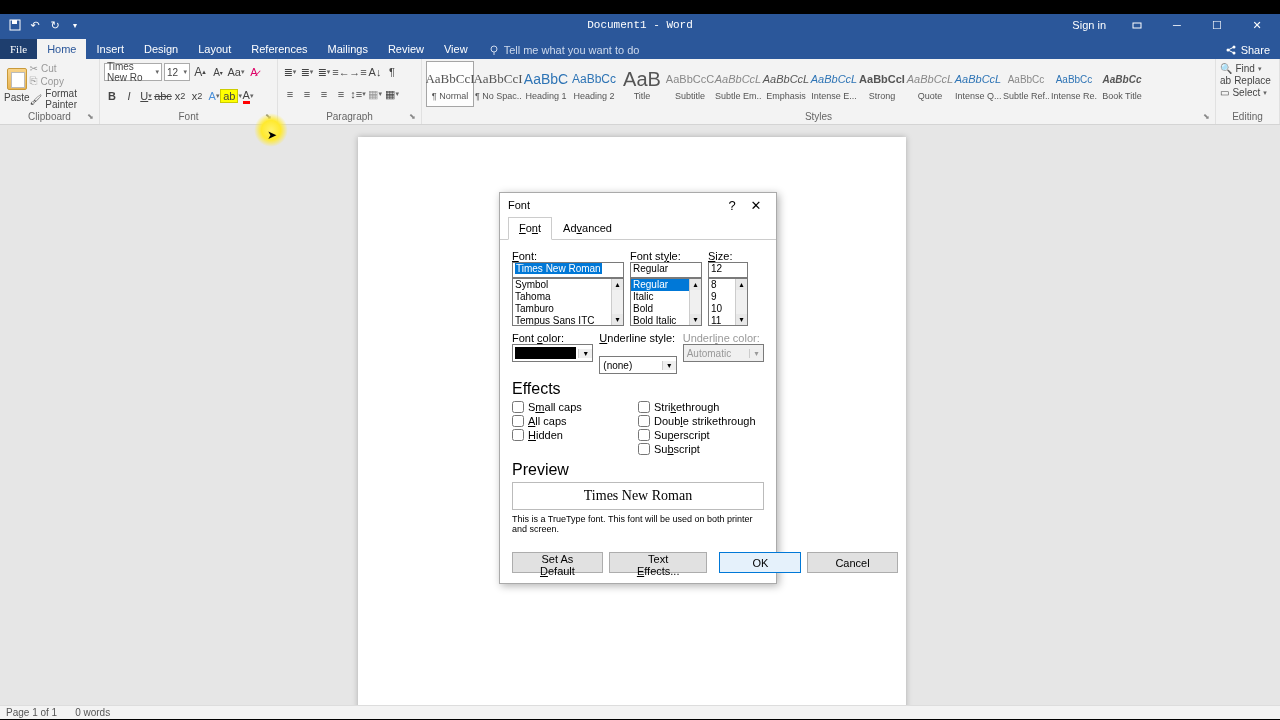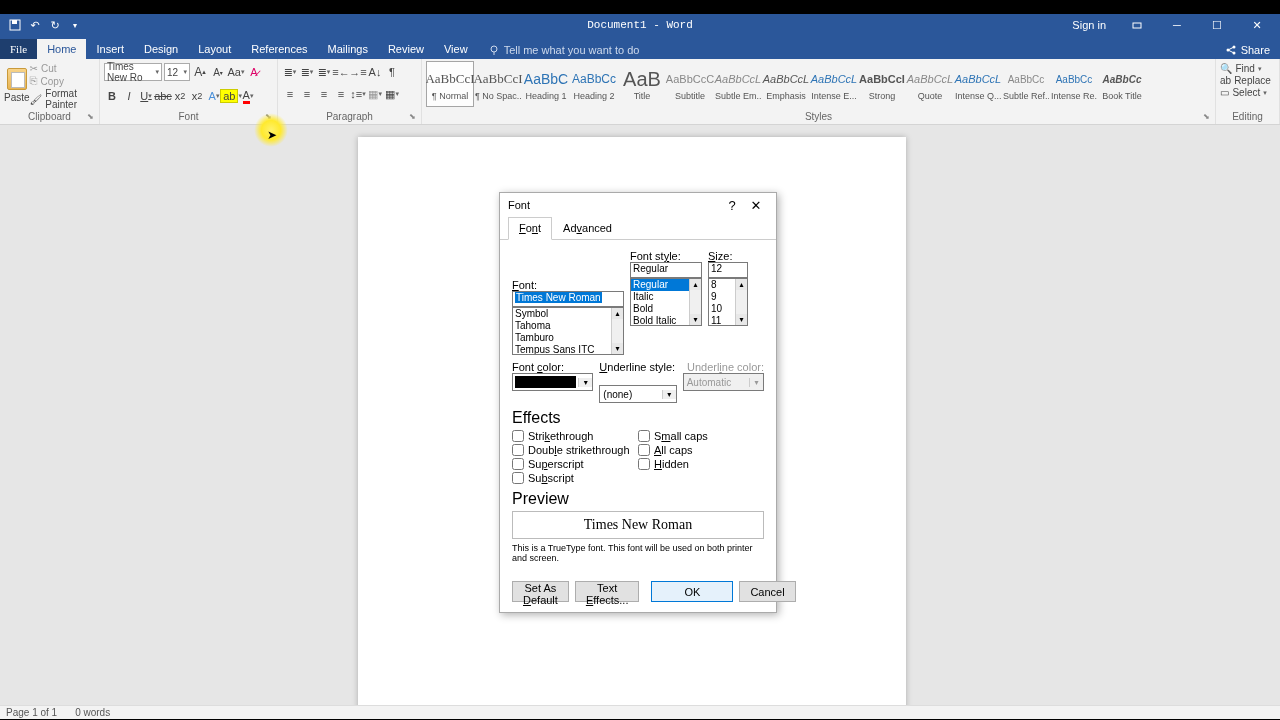--- a/index.html
+++ b/index.html
@@ -94,21 +94,21 @@
 .color-combo .sw { flex: 1; margin: 2px; background: #000; height: 12px; }
 .section-label { font-size: 16px; margin: 6px 0 3px 0; }
 .effects { display: flex; }
 .effects-col { flex: 1; display: flex; flex-direction: column; gap: 2px; }
 .chk { display: flex; align-items: center; gap: 4px; font-size: 11px; }
 .chk input { width: 12px; height: 12px; }
 .preview-box { border: 1px solid #bbb; height: 28px; display: flex; align-items: center; justify-content: center; font-family: "Times New Roman", serif; font-size: 14px; margin-top: 2px; }
 .preview-note { font-size: 9px; margin-top: 4px; }
 .dlg-buttons { display: flex; gap: 6px; padding: 8px 12px 10px 12px; align-items: center; }
 .dlg-buttons .sp { flex: 1; }
-.btn { border: 1px solid #adadad; background: #e1e1e1; height: 21px; padding: 0 10px; font-size: 11px; cursor: pointer; }
+.btn { border: 1px solid #adadad; background: #e1e1e1; height: 21px; padding: 0 27px; font-size: 11px; cursor: pointer; }
 .btn.primary { border: 1px solid #0078d7; background: #e5f1fb; padding: 0 32px; }
 
 
 .statusbar { position: absolute; bottom: 0; left: 0; right: 0; height: 14px; top: auto; background: #f3f3f3; border-top: 1px solid #ddd; font-size: 10px; color: #555; display: flex; align-items: center; padding: 0 6px; gap: 18px; }
 .statusbar .sp { flex: 1; }
 
 svg { display: block; }
 .tri { font-size: 7px; color: #666; }
 </style>
 </head>
@@ -358,21 +358,21 @@
       <div class="sp"></div>
       <div class="tbtn">?</div>
       <div class="tbtn">✕</div>
     </div>
     <div class="dlg-tabs">
       <div class="dlg-tab active"><span style="text-decoration:underline;">F</span>o<span style="text-decoration:underline;">n</span>t</div>
       <div class="dlg-tab">Ad<span style="text-decoration:underline;">v</span>anced</div>
     </div>
     <div class="dlg-body">
       <div class="field-row">
-        <div class="field-col" style="width:112px;margin-top:29px;">
+        <div class="field-col" style="width:112px;">
           <div class="lblu"><span class="u">F</span>ont:</div>
           <div class="txtinput sel-text"><span class="seltext">Times New Roman</span></div>
           <div class="listbox" id="font-list" style="height:48px;">
             <div class="item">Symbol</div>
               <div class="item">Tahoma</div>
               <div class="item">Tamburo</div>
               <div class="item">Tempus Sans ITC</div>
               <div class="scroll">
                 <div class="ar">▴</div>
                 <div class="ar" style="position:absolute;bottom:0;width:100%;">▾</div>
@@ -418,60 +418,60 @@
             </div>
         </div>
         <div class="field-col" style="width:78px;gap:12px;">
           <div class="lblu"><span class="u">U</span>nderline style:</div>
           <div class="combo">
               <div class="cv">(none)</div>
               <div class="dd">▾</div>
             </div>
         </div>
         <div class="field-col" style="width:82px;">
-          <div class="lblu" style="color:#999;text-align:right;">Underl<span class="u">i</span>ne color:</div>
+          <div class="lblu" style="color:#999;">Underl<span class="u">i</span>ne color:</div>
           <div class="combo" style="background:#f0f0f0;color:#999;">
               <div class="cv">Automatic</div>
               <div class="dd">▾</div>
             </div>
         </div>
       </div>
 
       <div class="section-label">Effects</div>
       <div class="effects">
         <div class="effects-col">
           <label class="chk">
               <input type="checkbox" style="">
+              <span>S<u>m</u>all caps</span>
+            </label>
+          <label class="chk">
+              <input type="checkbox" style="">
+              <span><u>A</u>ll caps</span>
+            </label>
+          <label class="chk">
+              <input type="checkbox" style="">
+              <span><u>H</u>idden</span>
+            </label>
+        </div>
+        <div class="effects-col">
+          <label class="chk">
+              <input type="checkbox" style="">
               <span>Stri<u>k</u>ethrough</span>
             </label>
           <label class="chk">
               <input type="checkbox" style="">
               <span>Doub<u>l</u>e strikethrough</span>
             </label>
           <label class="chk">
               <input type="checkbox" style="">
               <span>Su<u>p</u>erscript</span>
             </label>
           <label class="chk">
               <input type="checkbox" style="">
               <span>Su<u>b</u>script</span>
-            </label>
-        </div>
-        <div class="effects-col">
-          <label class="chk">
-              <input type="checkbox" style="">
-              <span>S<u>m</u>all caps</span>
-            </label>
-          <label class="chk">
-              <input type="checkbox" style="">
-              <span><u>A</u>ll caps</span>
-            </label>
-          <label class="chk">
-              <input type="checkbox" style="">
-              <span><u>H</u>idden</span>
             </label>
         </div>
       </div>
 
       <div class="section-label">Preview</div>
       <div class="preview-box">Times New Roman</div>
       <div class="preview-note">This is a TrueType font. This font will be used on both printer and screen.</div>
     </div>
     <div class="dlg-buttons">
       <button class="btn">Set As <u>D</u>efault</button>

